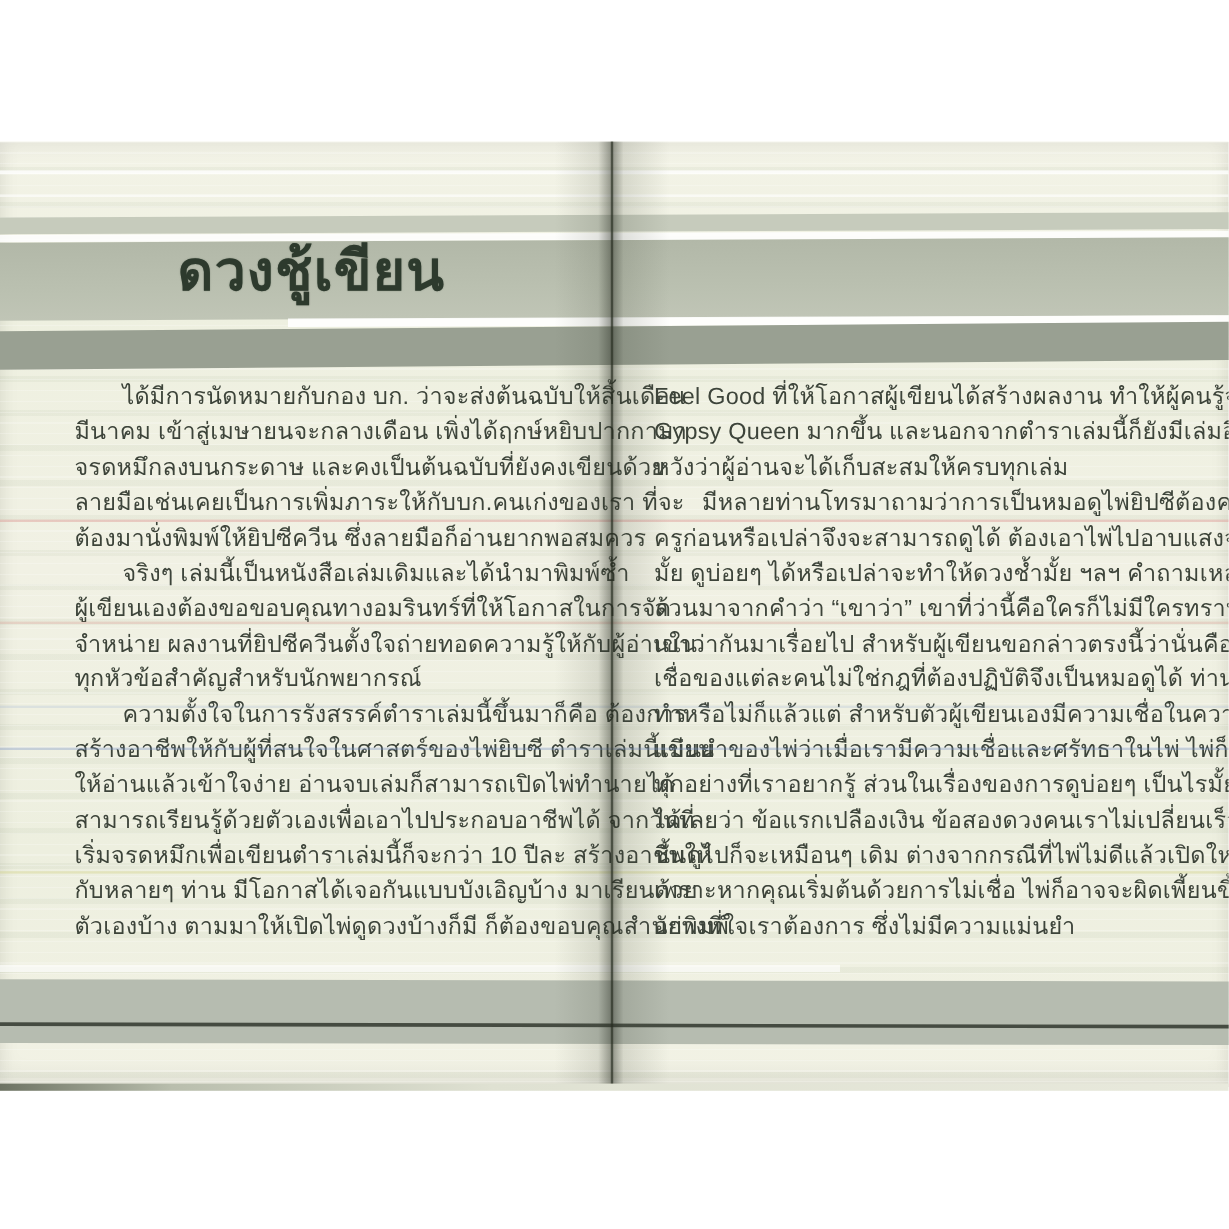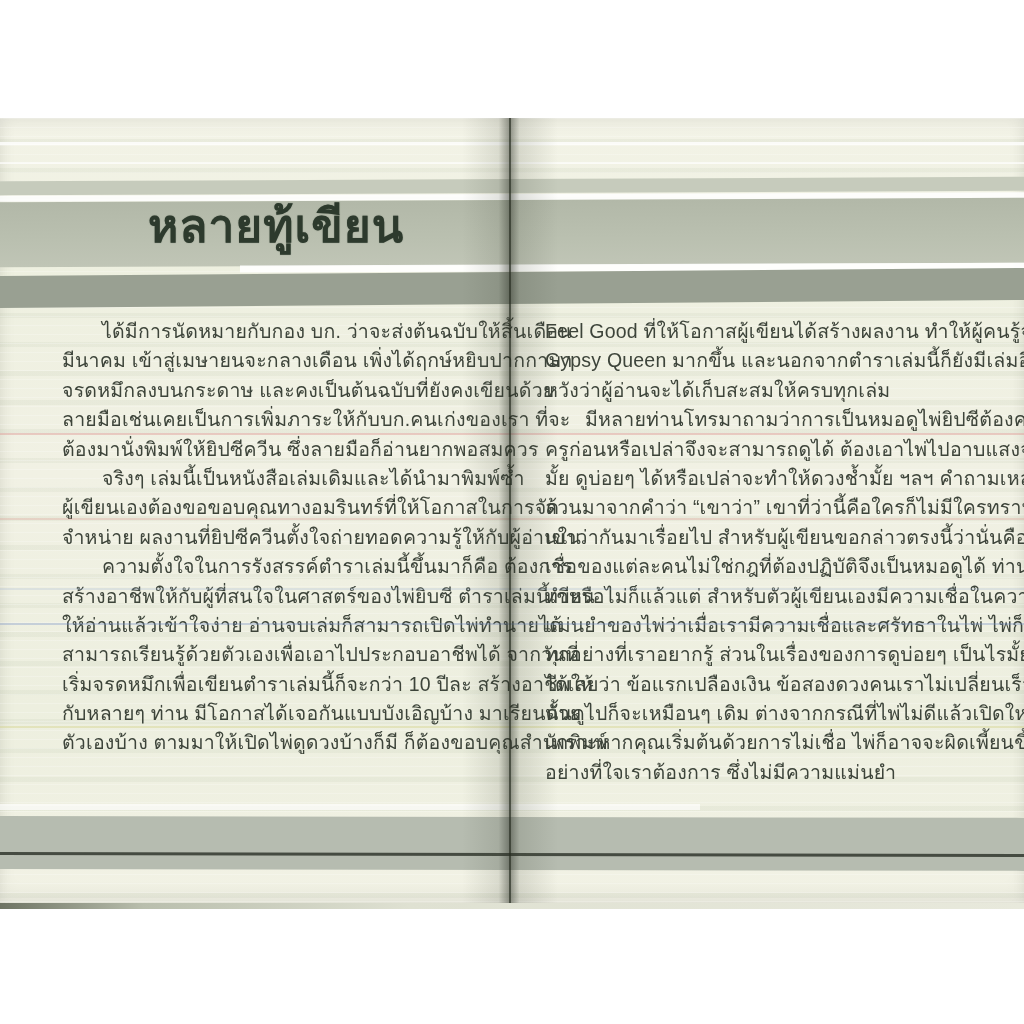--- a/index.html
+++ b/index.html
@@ -94,34 +94,35 @@
 
 <div class="stage">
   <div class="book">
 
     <div class="band band-a"></div>
     <div class="band streak-a"></div>
     <div class="band band-title"></div>
     <div class="band streak-b"></div>
     <div class="band band-dark"></div>
 
-    <div class="title">หลายทู้เขียน</div>
+    <div class="title">ดวงชู้เขียน</div>
 
     <div class="page-text page-text-left">
         <div class="para indent">
           <div class="tline">ได้มีการนัดหมายกับกอง บก. ว่าจะส่งต้นฉบับให้สิ้นเดือน</div>
           <div class="tline">มีนาคม เข้าสู่เมษายนจะกลางเดือน เพิ่งได้ฤกษ์หยิบปากกามา</div>
           <div class="tline">จรดหมึกลงบนกระดาษ และคงเป็นต้นฉบับที่ยังคงเขียนด้วย</div>
           <div class="tline">ลายมือเช่นเคยเป็นการเพิ่มภาระให้กับบก.คนเก่งของเรา ที่จะ</div>
           <div class="tline">ต้องมานั่งพิมพ์ให้ยิปซีควีน ซึ่งลายมือก็อ่านยากพอสมควร</div>
         </div>
         <div class="para indent">
           <div class="tline">จริงๆ เล่มนี้เป็นหนังสือเล่มเดิมและได้นำมาพิมพ์ซ้ำ</div>
           <div class="tline">ผู้เขียนเองต้องขอขอบคุณทางอมรินทร์ที่ให้โอกาสในการจัด</div>
           <div class="tline">จำหน่าย ผลงานที่ยิปซีควีนตั้งใจถ่ายทอดความรู้ให้กับผู้อ่านใน</div>
+          <div class="tline">ทุกหัวข้อสำคัญสำหรับนักพยากรณ์</div>
         </div>
         <div class="para indent">
           <div class="tline">ความตั้งใจในการรังสรรค์ตำราเล่มนี้ขึ้นมาก็คือ ต้องการ</div>
           <div class="tline">สร้างอาชีพให้กับผู้ที่สนใจในศาสตร์ของไพ่ยิบซี ตำราเล่มนี้เขียน</div>
           <div class="tline">ให้อ่านแล้วเข้าใจง่าย อ่านจบเล่มก็สามารถเปิดไพ่ทำนายได้</div>
           <div class="tline">สามารถเรียนรู้ด้วยตัวเองเพื่อเอาไปประกอบอาชีพได้ จากวันที่</div>
           <div class="tline">เริ่มจรดหมึกเพื่อเขียนตำราเล่มนี้ก็จะกว่า 10 ปีละ สร้างอาชีพให้</div>
           <div class="tline">กับหลายๆ ท่าน มีโอกาสได้เจอกันแบบบังเอิญบ้าง มาเรียนด้วย</div>
           <div class="tline">ตัวเองบ้าง ตามมาให้เปิดไพ่ดูดวงบ้างก็มี ก็ต้องขอบคุณสำนักพิมพ์</div>
         </div>

